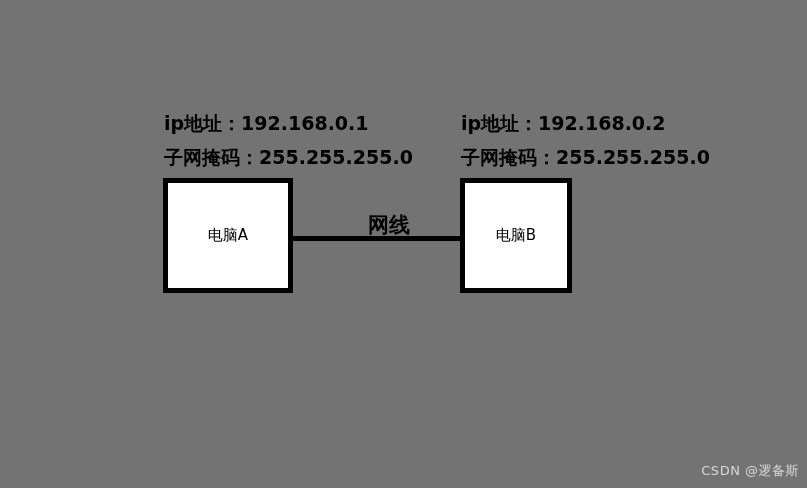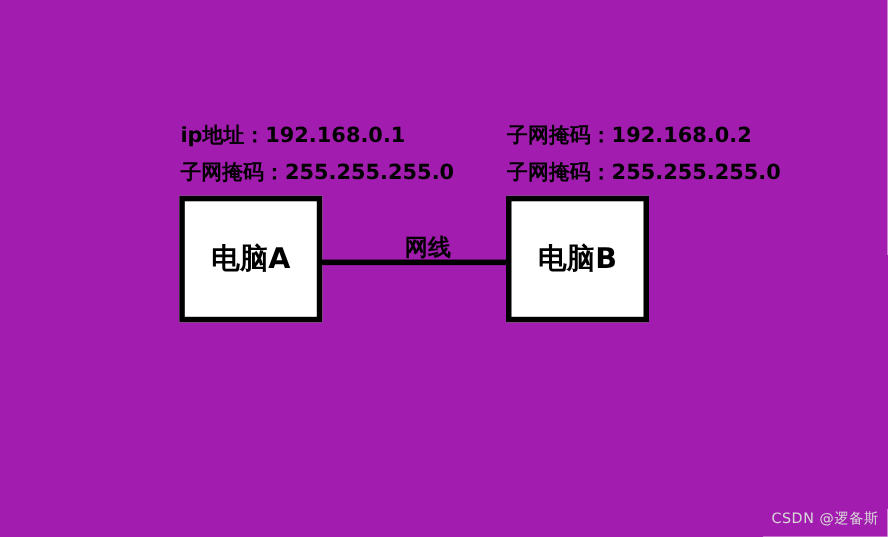--- a/index.html
+++ b/index.html
@@ -7,21 +7,21 @@
     padding: 0;
     background: #ffffff;
   }
   body {
     font-family: "DejaVu Sans", "Liberation Sans", sans-serif;
   }
   #canvas {
     position: relative;
     width: 807px;
     height: 488px;
-    background: #a21caf;
+    background: #737373;
     overflow: hidden;
   }
 
   
   .annot {
     position: absolute;
     color: #000000;
     font-weight: bold;
     font-size: 19px;
     line-height: 34px;
@@ -39,34 +39,34 @@
     position: absolute;
     box-sizing: border-box;
     background: #ffffff;
     border: 5px solid #000000;
     display: flex;
     align-items: center;
     justify-content: center;
   }
   .device-label {
     color: #000000;
-    font-weight: bold;
-    font-size: 26px;
+    font-weight: normal;
+    font-size: 15px;
     white-space: nowrap;
   }
   #box-a {
     left: 163px;
     top: 178px;
     width: 130px;
     height: 115px;
   }
   #box-b {
     left: 460px;
     top: 178px;
-    width: 130px;
+    width: 112px;
     height: 115px;
   }
 
   
   #cable {
     position: absolute;
     left: 291px;
     top: 236px;
     width: 171px;
     height: 5px;
@@ -99,21 +99,21 @@
 <body>
 
 <div id="canvas">
 
   <div class="annot" id="annot-a">
     <span class="line">ip地址：192.168.0.1</span>
     <span class="line">子网掩码：255.255.255.0</span>
   </div>
 
   <div class="annot" id="annot-b">
-    <span class="line">子网掩码：192.168.0.2</span>
+    <span class="line">ip地址：192.168.0.2</span>
     <span class="line">子网掩码：255.255.255.0</span>
   </div>
 
   <div class="device-box" id="box-a">
     <span class="device-label">电脑A</span>
   </div>
 
   <div class="device-box" id="box-b">
     <span class="device-label">电脑B</span>
   </div>

